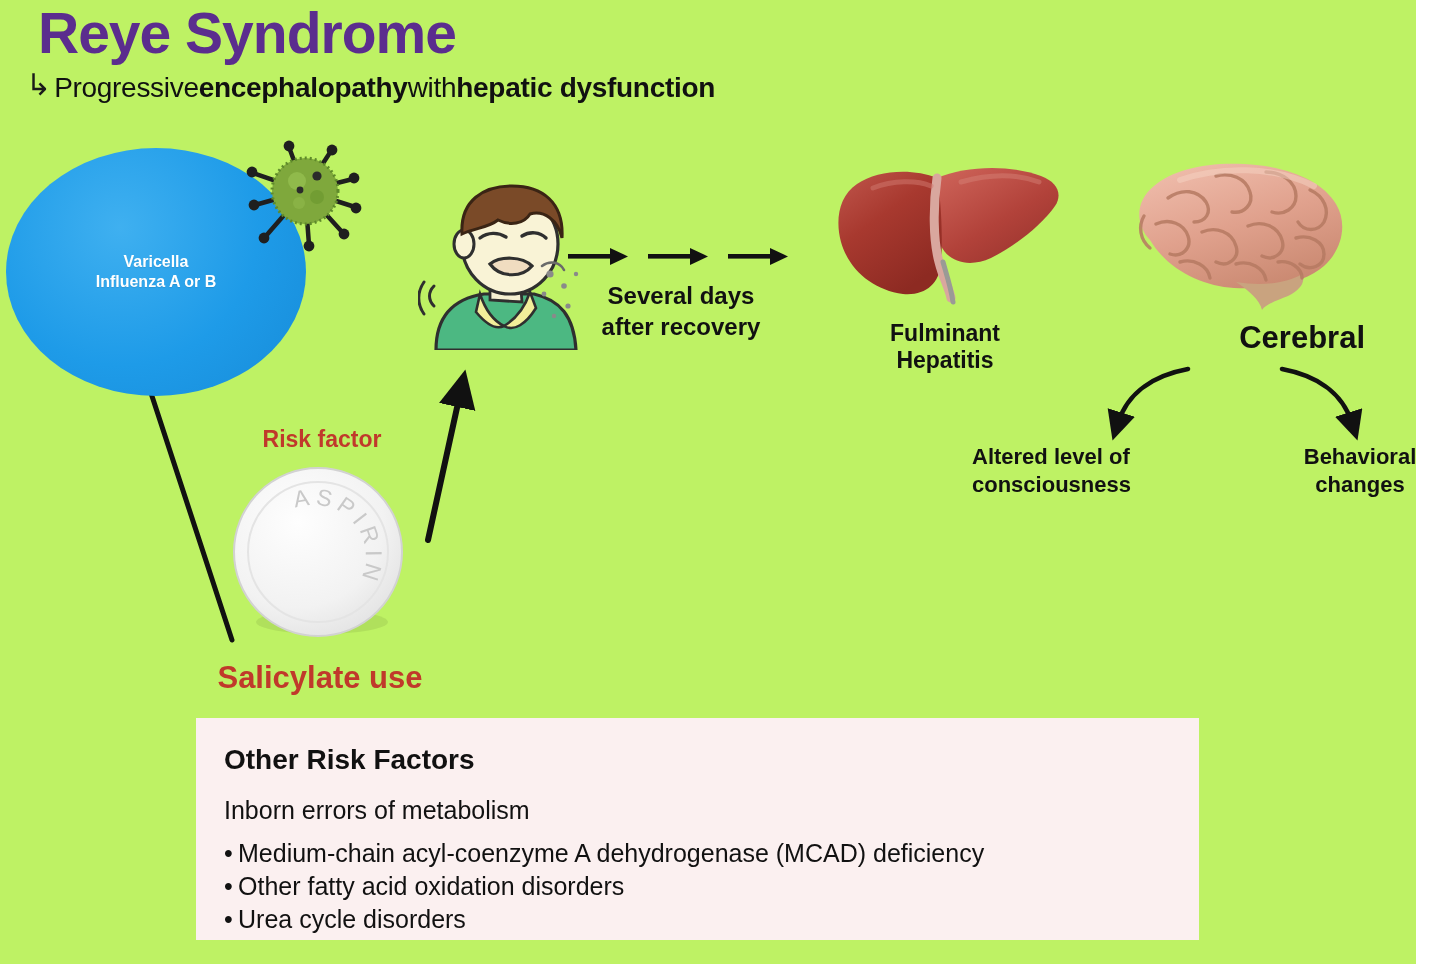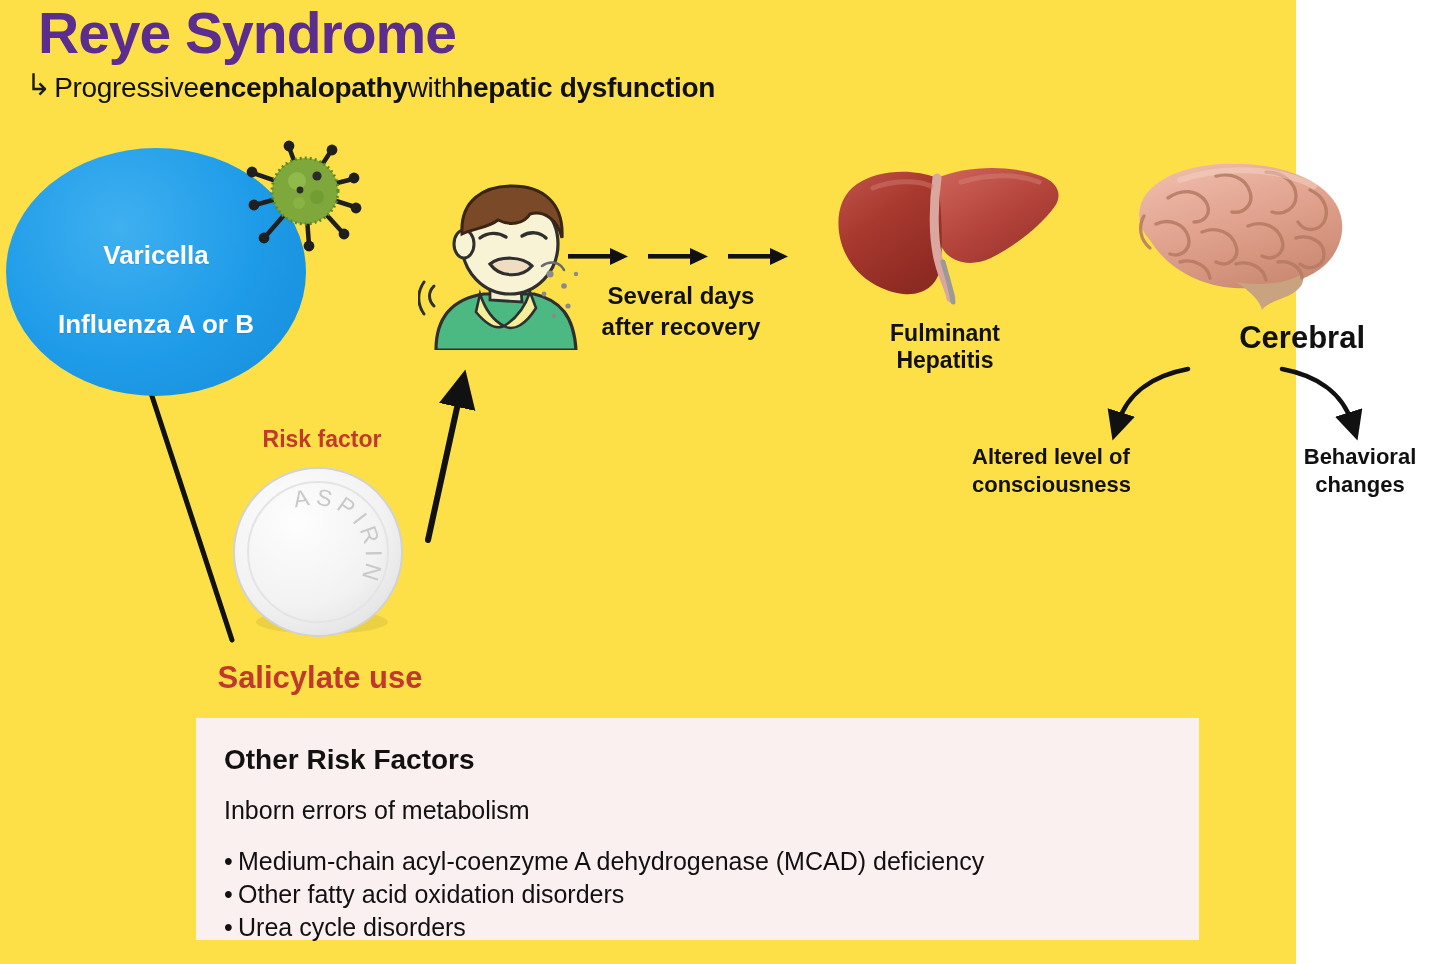--- a/index.html
+++ b/index.html
@@ -8,23 +8,23 @@
   html, body {
     width: 1440px;
     height: 964px;
     background: #ffffff;
     font-family: "Liberation Sans", sans-serif;
     overflow: hidden;
   }
 
   #stage {
     position: relative;
-    width: 1296px;
+    width: 1416px;
     height: 964px;
-    background: #fde047;
+    background: #bef264;
     padding-left: 26px;
   }
 
   
   #title {
     position: absolute;
     left: 38px;
     top: 4px;
     font-size: 57px;
     font-weight: bold;
@@ -66,26 +66,25 @@
     border-radius: 50%;
     background: radial-gradient(circle at 38% 32%, #3FB0F0 0%, #1E9BE8 55%, #178BD8 100%);
     display: flex;
     flex-direction: column;
     align-items: center;
     justify-content: center;
   }
   .circle-line {
     color: #ffffff;
     font-weight: bold;
-    font-size: 26px;
+    font-size: 16px;
     line-height: 1.28;
     text-align: center;
     text-shadow: 0 1px 1px rgba(0,0,0,0.10);
     white-space: nowrap;
-    margin-top: 36px;
   }
 
   
   #virus-icon {
     position: absolute;
     left: 243px;
     top: 133px;
     width: 124px;
     height: 124px;
   }
@@ -244,21 +243,21 @@
   }
   #risk-box-title {
     font-size: 28px;
     font-weight: bold;
     color: #111111;
     margin-bottom: 20px;
   }
   #risk-box-sub {
     font-size: 25px;
     color: #111111;
-    margin-bottom: 20px;
+    margin-bottom: 12px;
   }
   .risk-bullet {
     font-size: 25px;
     color: #111111;
     line-height: 1.32;
     padding-left: 14px;
     position: relative;
     white-space: nowrap;
   }
   .risk-bullet::before {

